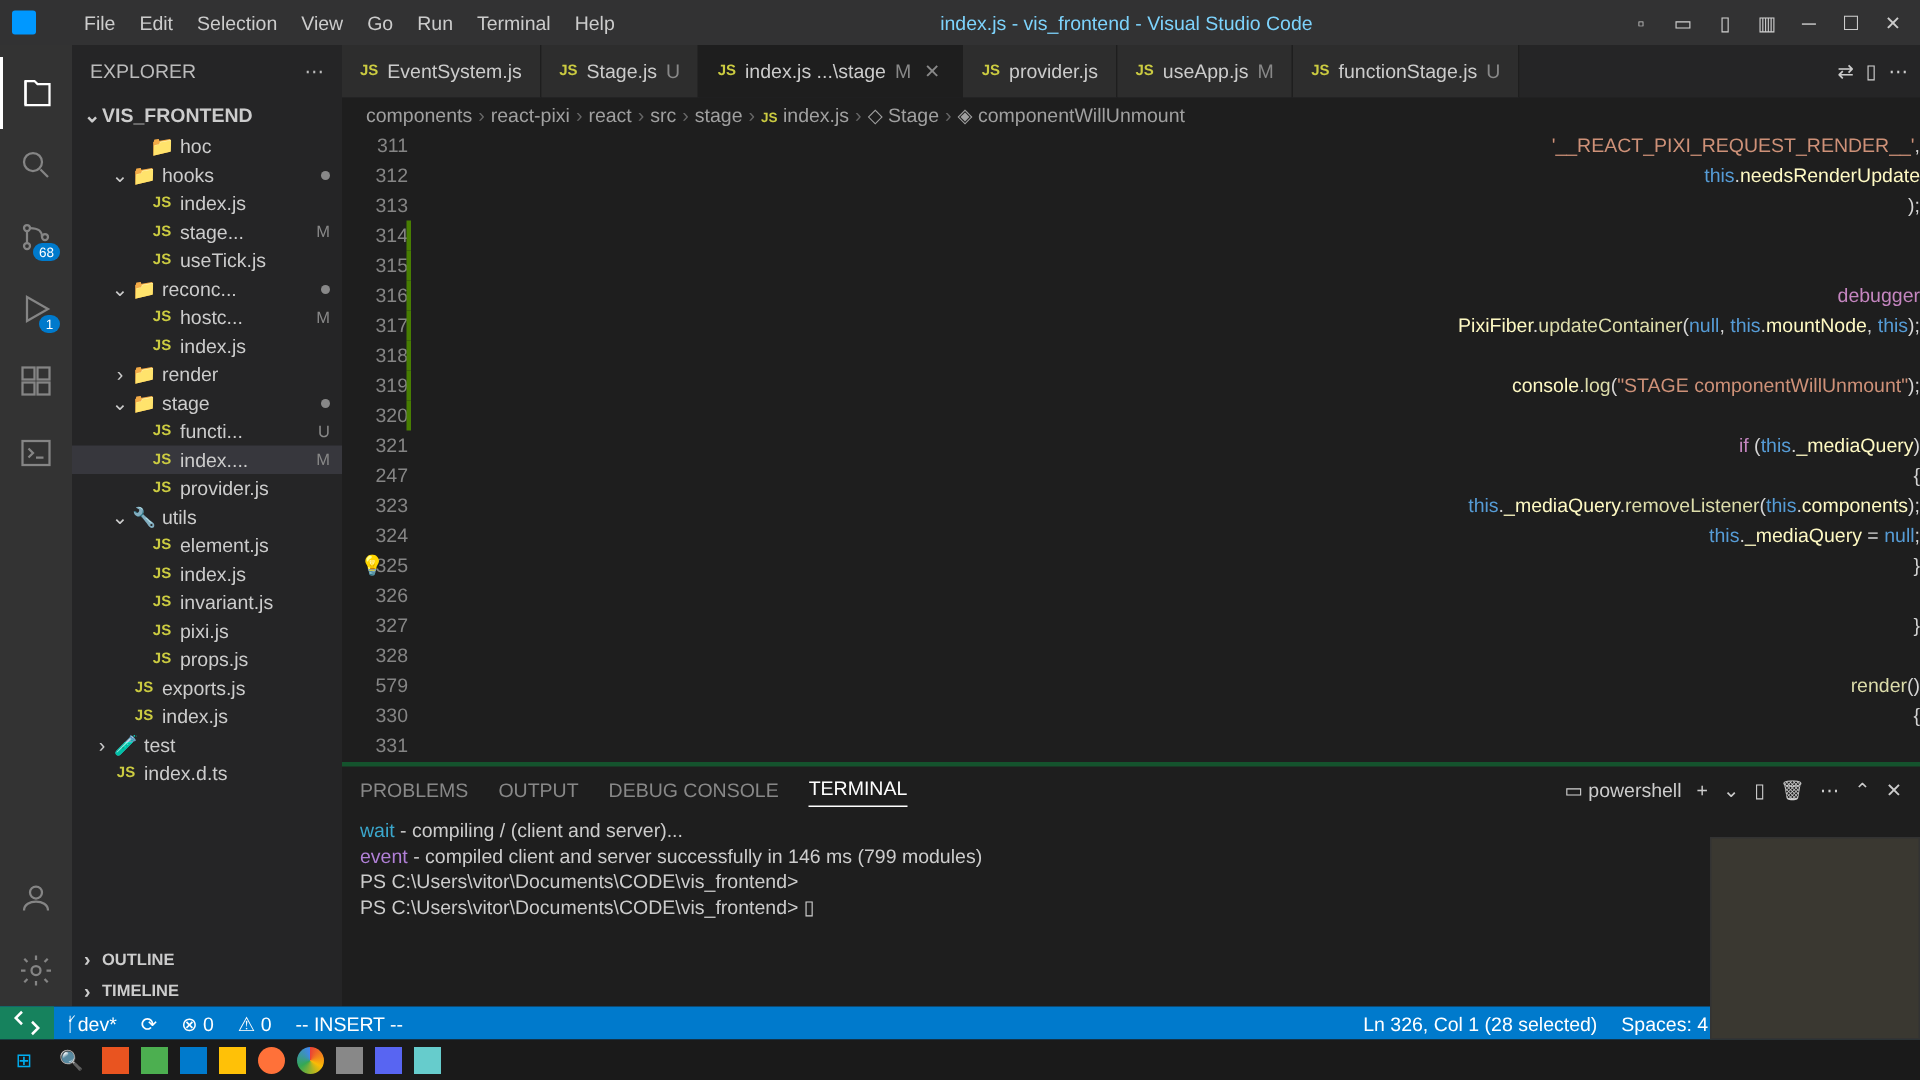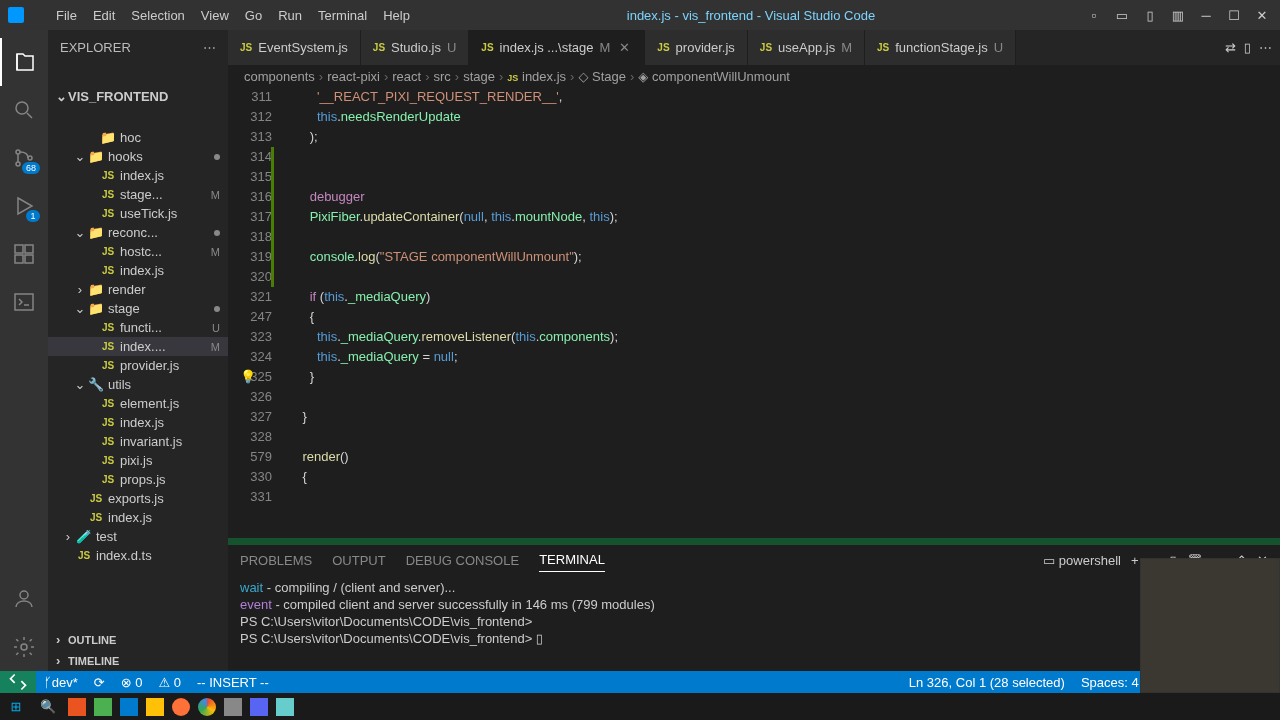--- a/index.html
+++ b/index.html
@@ -9,21 +9,21 @@
 .vscode-icon { width: 16px; height: 16px; background: #0098ff; border-radius: 2px; margin-right: 8px; }
 .menu-item { padding: 4px 8px; cursor: pointer; }
 .titlebar-center { flex: 1; text-align: center; color: #7dd3fc; }
 .titlebar-right { display: flex; gap: 8px; align-items: center; }
 .win-btn { width: 20px; height: 20px; display: flex; align-items: center; justify-content: center; cursor: pointer; }
 .main-container { flex: 1; display: flex; overflow: hidden; }
 .activity-bar { width: 48px; background: #333333; display: flex; flex-direction: column; align-items: center; padding-top: 8px; }
 .activity-icon { width: 48px; height: 48px; display: flex; align-items: center; justify-content: center; position: relative; cursor: pointer; color: #858585; }
 .activity-icon.active { color: #ffffff; border-left: 2px solid #ffffff; }
 .badge { position: absolute; bottom: 8px; right: 8px; background: #007acc; color: #fff; border-radius: 8px; font-size: 9px; padding: 1px 4px; min-width: 14px; text-align: center; }
-.sidebar { width: 180px; background: #252526; display: flex; flex-direction: column; overflow: hidden; gap: 20px; }
+.sidebar { width: 180px; background: #252526; display: flex; flex-direction: column; overflow: hidden; }
 .sidebar-header { height: 35px; display: flex; align-items: center; justify-content: space-between; padding: 0 12px; font-size: 11px; color: #bbbbbb; }
 .sidebar-title { padding: 4px 8px; font-size: 11px; font-weight: bold; color: #cccccc; display: flex; align-items: center; }
 .file-tree { flex: 1; overflow-y: auto; font-size: 13px; }
 .tree-item { display: flex; align-items: center; padding: 2px 0; cursor: pointer; white-space: nowrap; }
 .tree-item.active { background: #37373d; }
 .tree-indent { display: inline-block; }
 .tree-chevron { width: 16px; display: inline-block; text-align: center; color: #cccccc; }
 .tree-icon { width: 16px; display: inline-block; text-align: center; margin-right: 4px; }
 .folder-icon { color: #dcb67a; }
 .js-icon { color: #cbcb41; font-size: 10px; font-weight: bold; }
@@ -35,31 +35,31 @@
 .tab { height: 35px; padding: 0 12px; display: flex; align-items: center; gap: 6px; background: #2d2d2d; border-right: 1px solid #1e1e1e; cursor: pointer; white-space: nowrap; }
 .tab.active { background: #1e1e1e; }
 .tab-close { color: #888; cursor: pointer; width: 16px; text-align: center; }
 .tab-actions { margin-left: auto; display: flex; gap: 8px; padding: 0 8px; color: #cccccc; }
 .breadcrumb { height: 22px; padding: 0 16px; display: flex; align-items: center; gap: 4px; font-size: 13px; color: #a0a0a0; }
 .breadcrumb-sep { color: #666; }
 .code-area { flex: 1; display: flex; font-family: 'Consolas', monospace; font-size: 14px; line-height: 20px; overflow: hidden; position: relative; }
 .gutter { width: 60px; text-align: right; padding-right: 16px; color: #858585; user-select: none; }
 .gutter-line { height: 20px; position: relative; }
 .gutter-marker { position: absolute; right: -2px; top: 0; bottom: 0; width: 3px; background: #487e02; }
-.code-content { flex: 1; color: #d4d4d4; }
+.code-content { flex: 1; color: #d4d4d4; text-align: right; }
 .code-line { height: 20px; white-space: pre; }
 .code-line.selected { background: #264f78; display: inline-block; }
 .hl-keyword { color: #c586c0; }
 .hl-this { color: #569cd6; }
 .hl-string { color: #ce9178; }
 .hl-null { color: #569cd6; }
 .hl-func { color: #dcdcaa; }
-.hl-prop { color: #86efac; }
+.hl-prop { color: #fef9c3; }
 .lightbulb { position: absolute; left: 62px; color: #ffcc00; }
-.panel { height: 133px; border-top: 7px solid #14532d; display: flex; flex-direction: column; background: #1e1e1e; }
+.panel { height: 163px; border-top: 3px solid #14532d; display: flex; flex-direction: column; background: #1e1e1e; }
 .panel-tabs { height: 30px; display: flex; align-items: center; padding: 0 12px; gap: 20px; font-size: 11px; }
 .panel-tab { color: #888; cursor: pointer; padding: 4px 0; }
 .panel-tab.active { color: #fff; border-bottom: 1px solid #fff; }
 .panel-actions { margin-left: auto; display: flex; gap: 10px; align-items: center; color: #cccccc; }
 .terminal { flex: 1; padding: 4px 12px; font-family: 'Consolas', monospace; font-size: 13px; line-height: 17px; overflow: hidden; }
 .term-wait { color: #3ba7cc; }
 .term-event { color: #b180d7; }
 .statusbar { height: 22px; background: #007acc; display: flex; align-items: center; color: #fff; font-size: 12px; }
 .status-item { padding: 0 8px; height: 100%; display: flex; align-items: center; }
 .status-remote { background: #16825d; padding: 0 8px; }
@@ -322,21 +322,21 @@
   </div>
 
   <div class="editor-area">
     <div class="tabs" id="tabs">
         <div class="tab">
           <span class="js-icon" style="font-size:10px">JS</span>
           <span>EventSystem.js</span>
         </div>
         <div class="tab">
           <span class="js-icon" style="font-size:10px">JS</span>
-          <span>Studio.js</span>
+          <span>Stage.js</span>
           <span style="color:#888">U</span>
         </div>
         <div class="tab active">
           <span class="js-icon" style="font-size:10px">JS</span>
           <span>index.js ...\stage</span>
           <span style="color:#888">M</span>
           <span class="tab-close">✕</span>
         </div>
         <div class="tab">
           <span class="js-icon" style="font-size:10px">JS</span>

